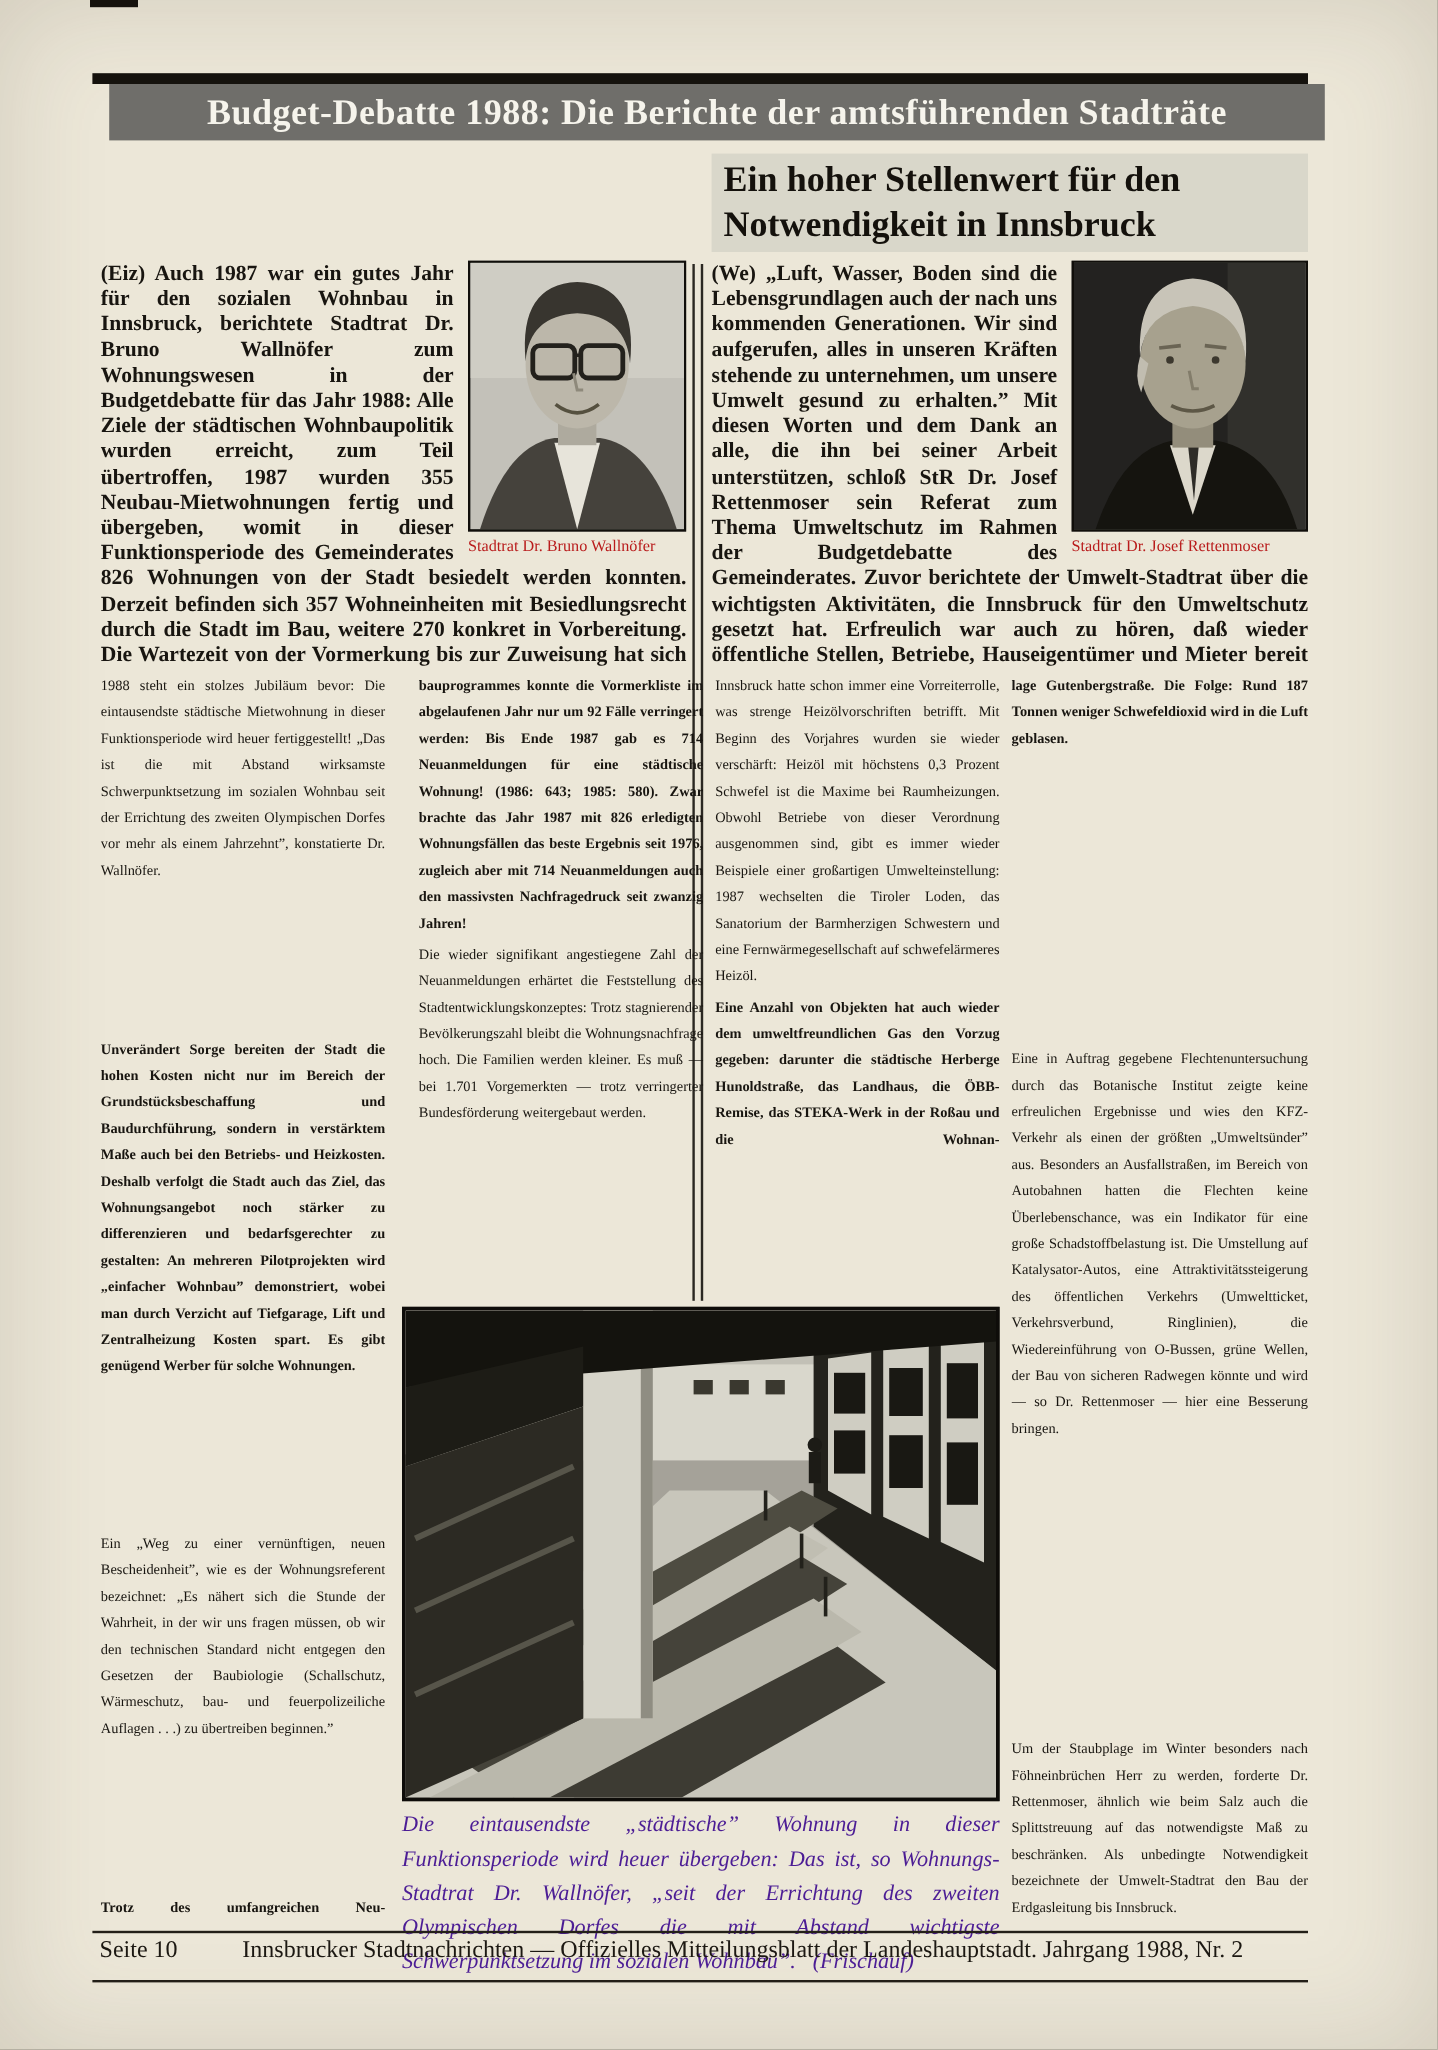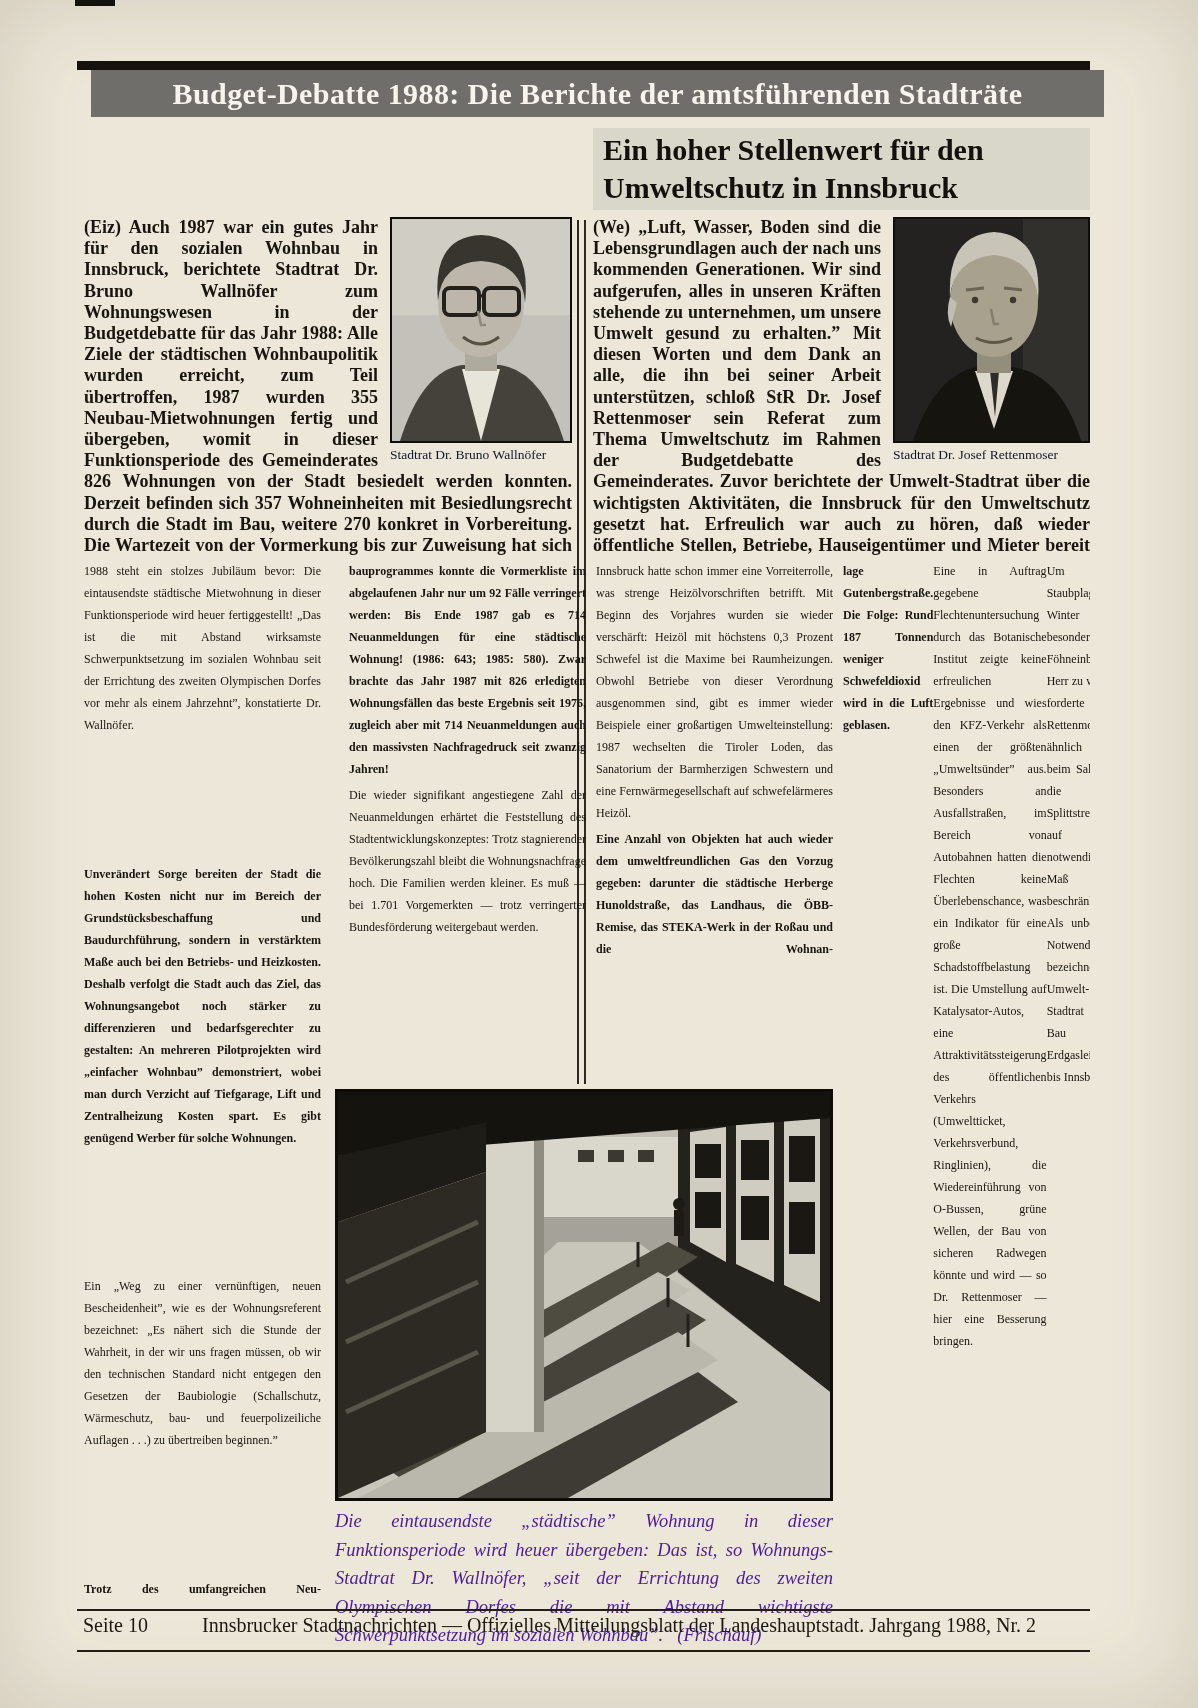--- a/index.html
+++ b/index.html
@@ -32,40 +32,40 @@
     font-weight:bold; font-size:18px; line-height:21.2px; text-align:justify;
   }
   .intro.in-left  { left:84px;  width:488px; }
   .intro.in-right { left:593px; width:497px; }
 
   .portrait-block { float:right; margin:0 0 2px 12px; width:182px; }
   .intro.in-right .portrait-block { width:197px; }
   .portrait-frame { border:2px solid #100e0a; background:#8d8b84; display:block; line-height:0; }
   .portrait-frame svg { display:block; }
   .portrait-caption {
-    font-weight:normal; font-size:13.5px; line-height:17px; color:#0f172a;
+    font-weight:normal; font-size:13.5px; line-height:17px; color:#b91c1c;
     padding-top:3px; text-align:left; white-space:nowrap; overflow:hidden;
   }
 
   .article-divider {
     position:absolute; left:577px; top:220px; height:864px; width:9px;
     border-left:2px solid #2b2822; border-right:2px solid #2b2822;
   }
 
   .bodycol {
     position:absolute; top:560px; font-size:12px; line-height:22px;
     text-align:justify; overflow:hidden;
   }
   .bodycol p { margin:0 0 4px 0; }
   .bodycol .bold { font-weight:bold; }
   .bodycol .cont-end { text-align-last:justify; }
   .col1 { left:84px;  width:237px; height:1044px; display:flex; flex-direction:column; justify-content:space-between; }
   .col2 { left:333px; width:237px; height:527px;margin-left:16px; }
   .col3 { left:596px; width:237px; height:527px; }
-  .col4 { left:843px; width:247px; height:1044px; display:flex; flex-direction:row; justify-content:space-between; }
+  .col4 { left:843px; width:247px; height:1044px; display:flex; flex-direction:column; justify-content:space-between; }
 
   .main-photo {
     position:absolute; left:335px; top:1089px; width:498px; height:412px;
     border:3px solid #0e0c09; background:#55534c; line-height:0;
   }
   .main-photo svg { display:block; }
 
   .main-caption {
     position:absolute; left:335px; top:1507px; width:498px;
     font-style:italic; font-size:18.5px; line-height:28.5px; text-align:justify;
@@ -88,21 +88,21 @@
 
 <div class="page">
 
   <div class="scan-mark"></div>
   <div class="top-rule"></div>
 
   <div class="banner">
     <span class="banner-text">Budget-Debatte 1988: Die Berichte der amtsführenden Stadträte</span>
   </div>
 
-  <div class="headline hl-right">Ein hoher Stellenwert für den Umweltschutz in Innsbruck</div>
+  <div class="headline hl-right">Ein hoher Stellenwert für den Notwendigkeit in Innsbruck</div>
 
   <div class="intro in-left">
     <span class="portrait-block">
       <span class="portrait-frame">
           <svg width="178" height="222" viewBox="0 0 178 222" preserveAspectRatio="none">
         <rect width="178" height="222" fill="#c3c1b9"></rect>
         <rect width="178" height="96" fill="#cfcdc4"></rect>
         <path d="M8 222 Q30 152 70 146 L108 146 Q150 152 172 222 Z" fill="#45423c"></path>
         <path d="M70 150 L89 222 L108 150 Z" fill="#e7e4da"></path>
         <rect x="73" y="122" width="32" height="30" fill="#aeaa9e"></rect>

